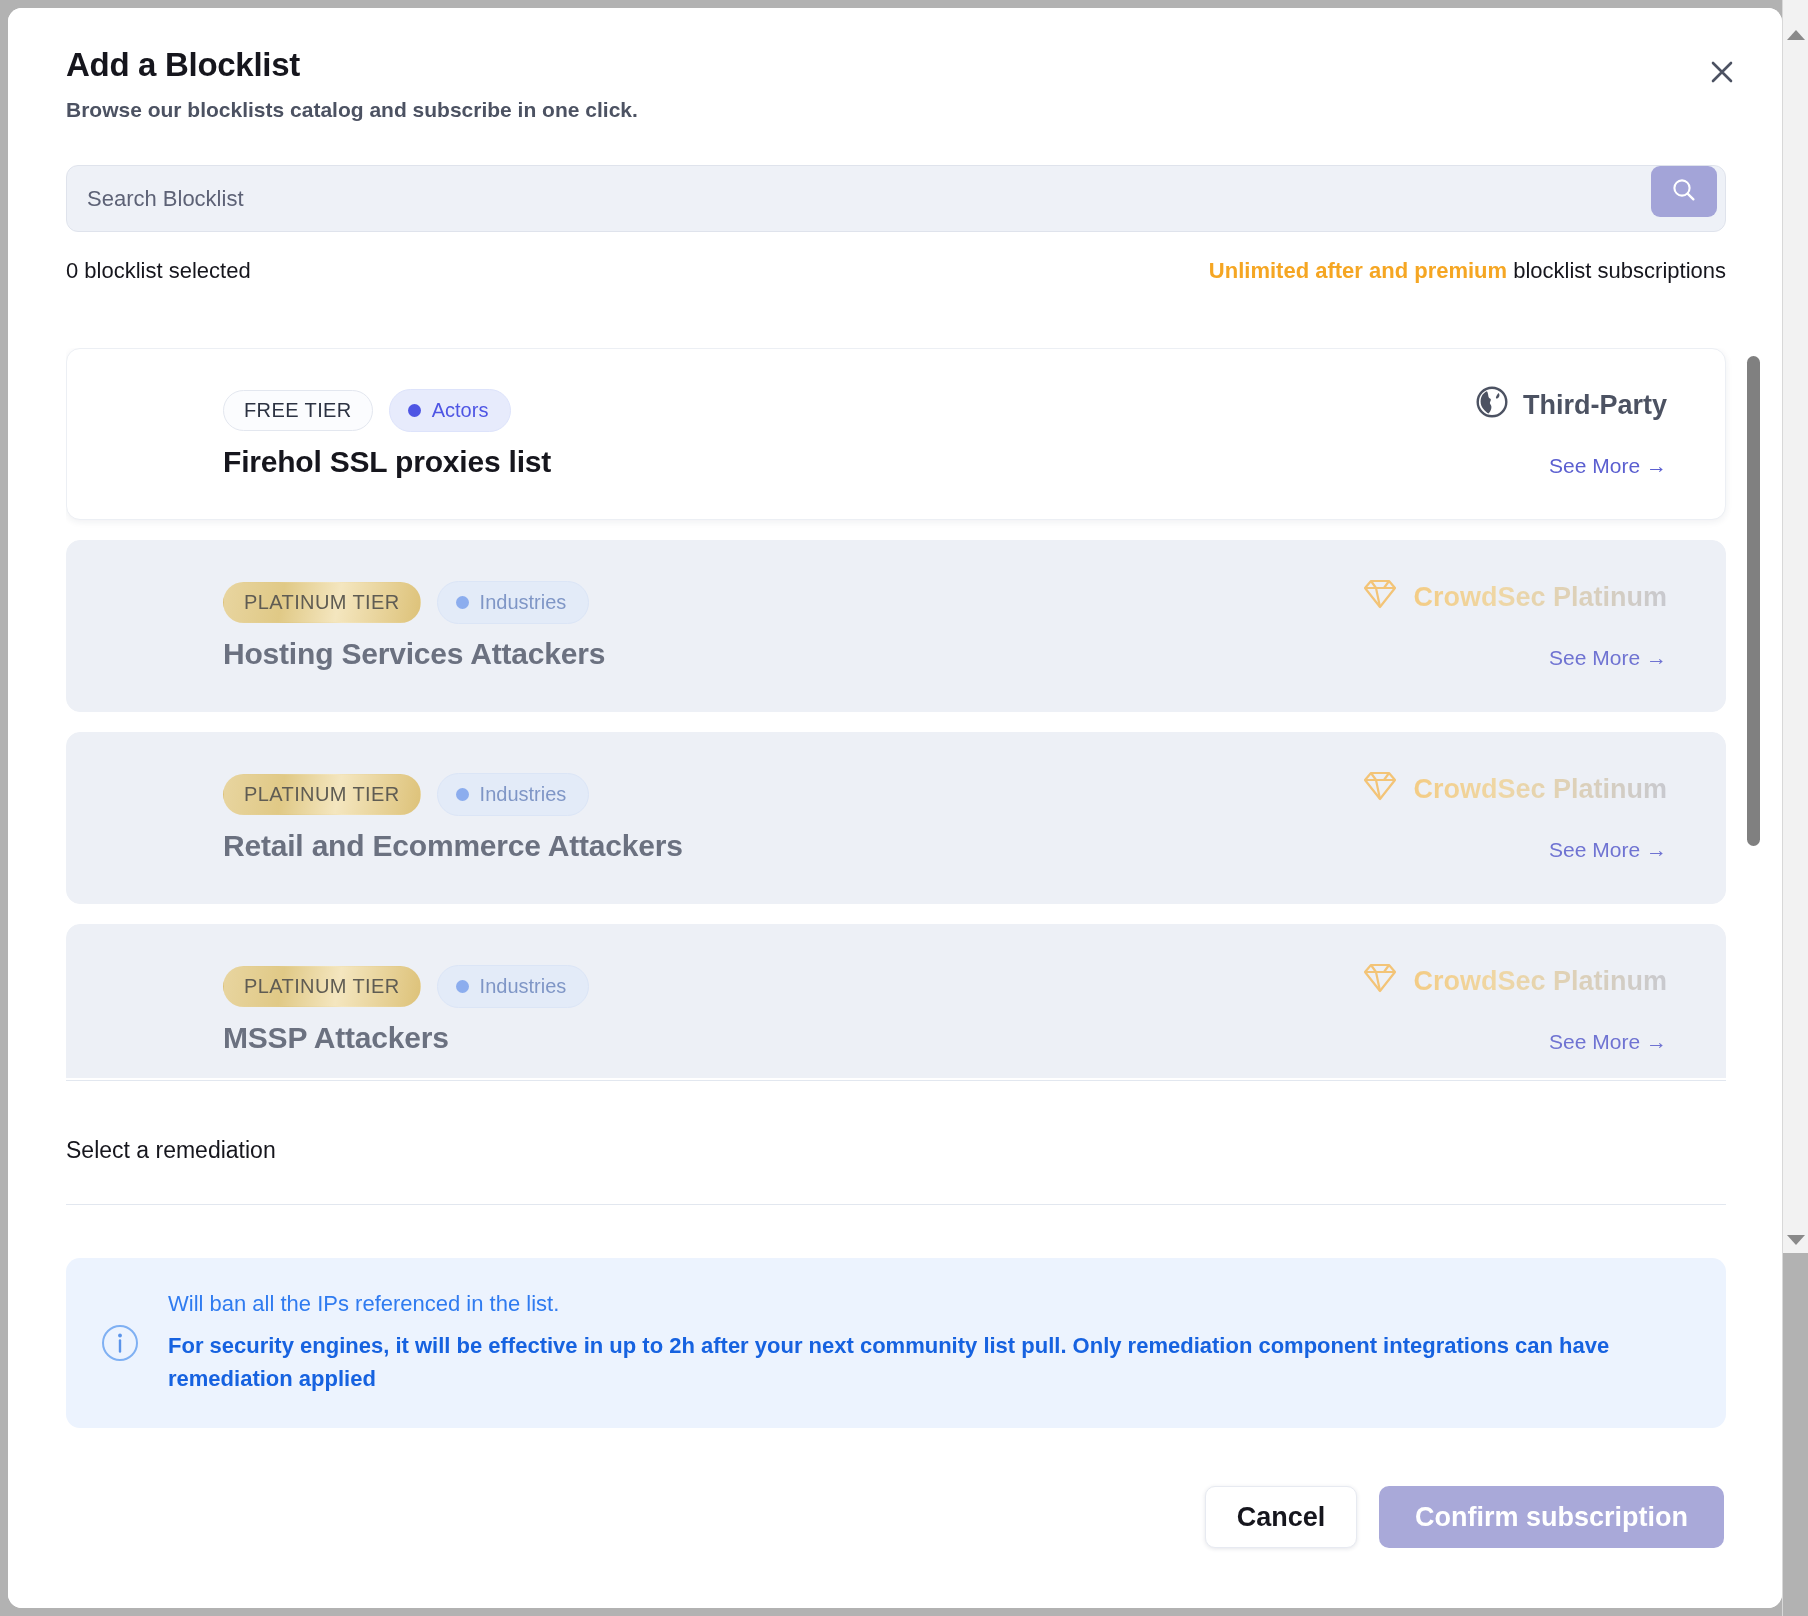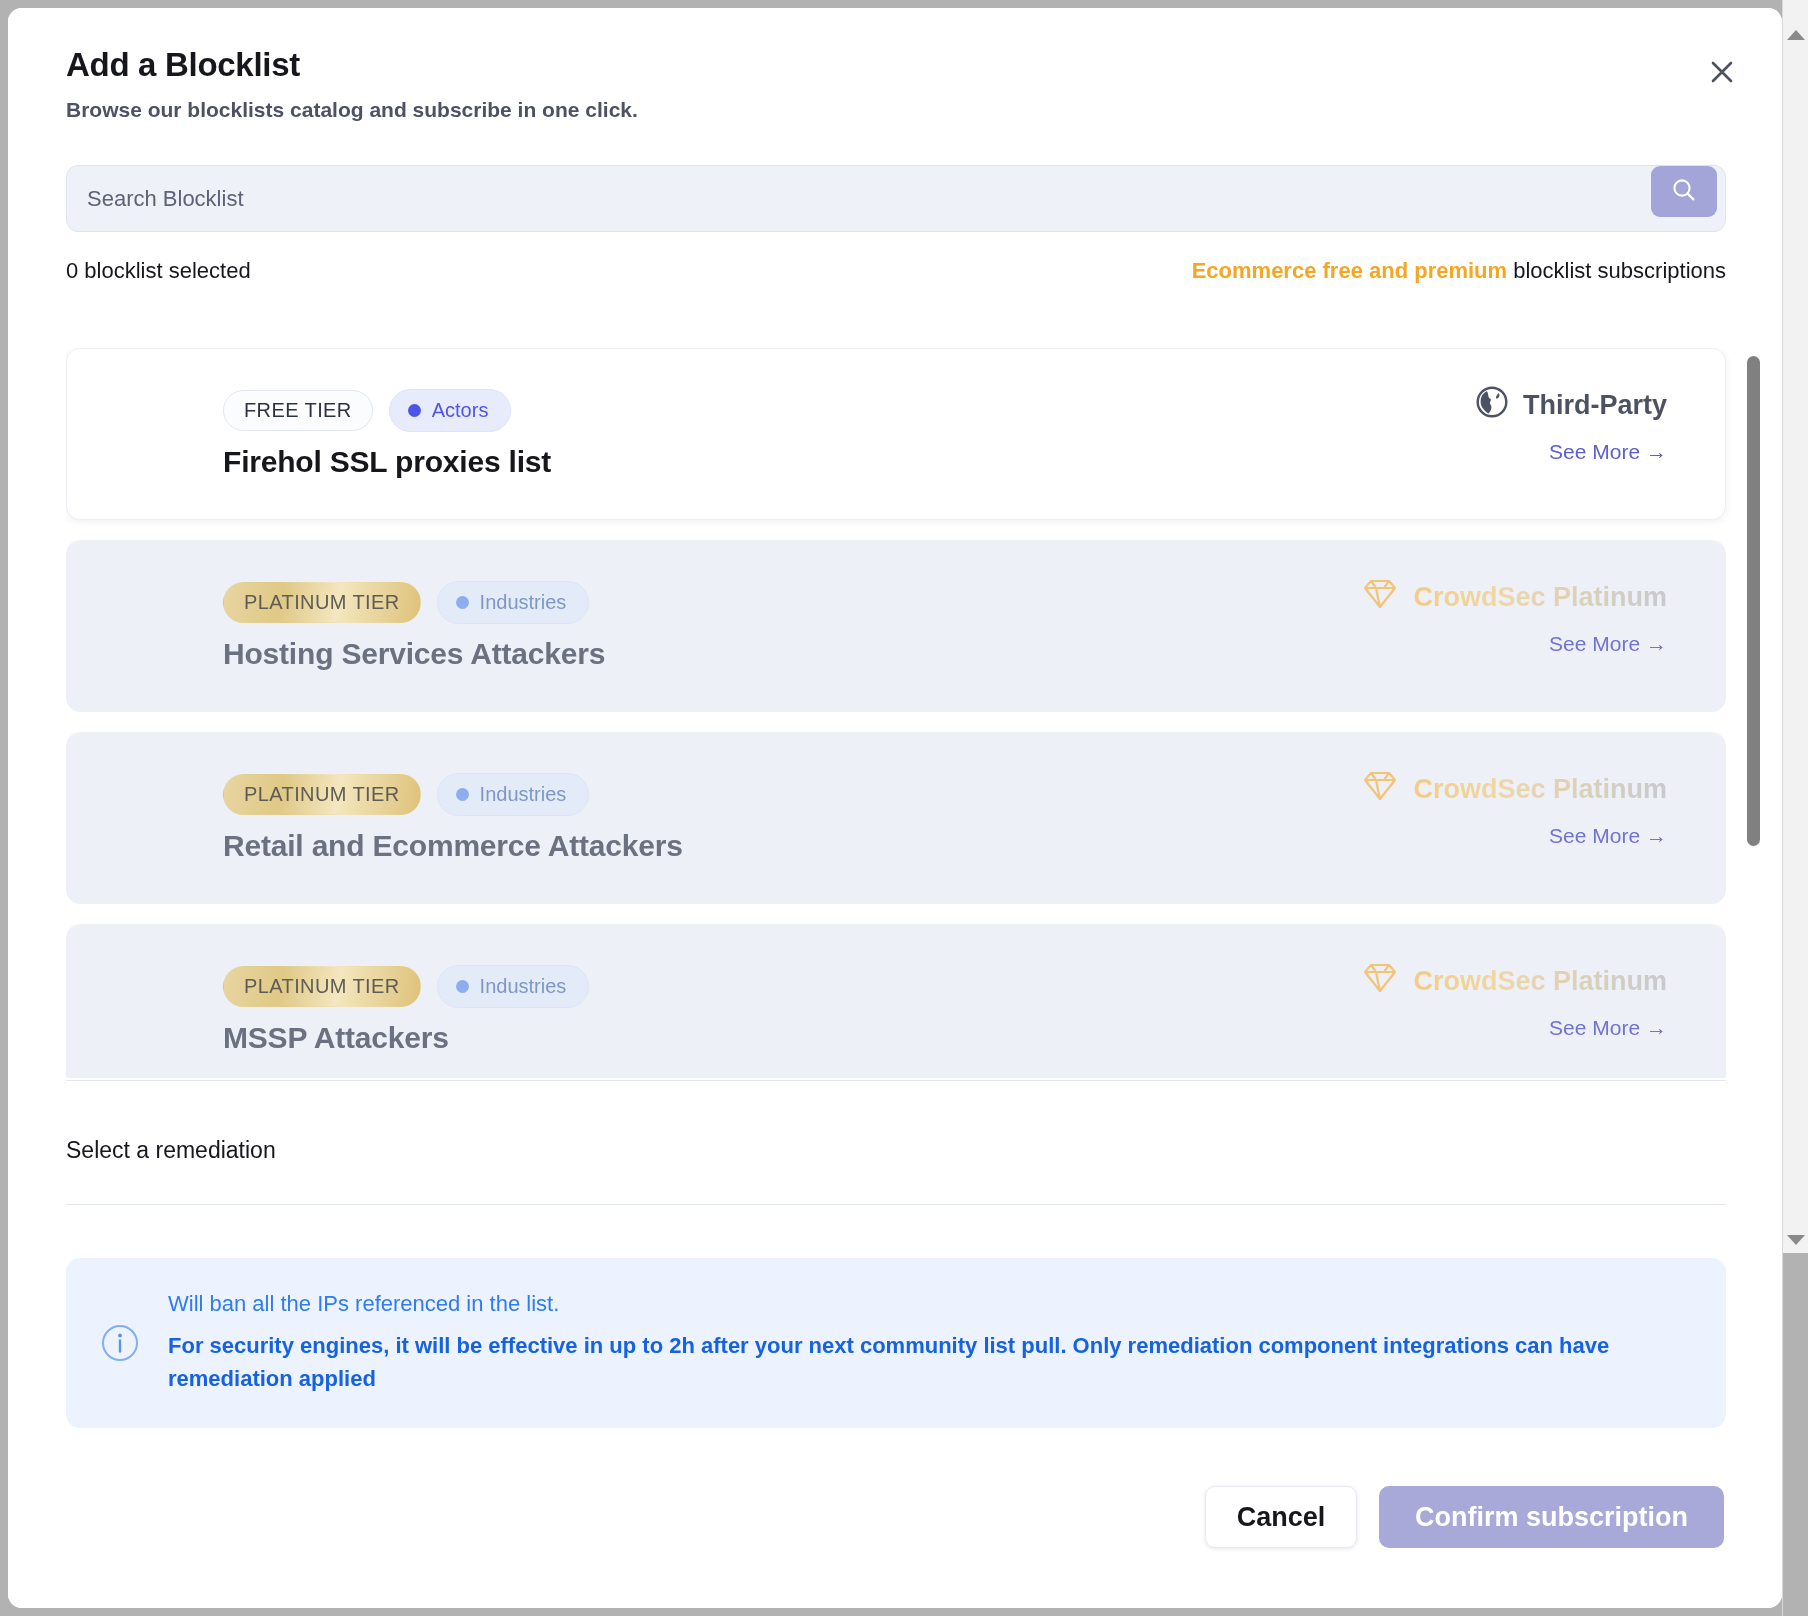--- a/index.html
+++ b/index.html
@@ -226,21 +226,21 @@
     font-size: 27px; font-weight: bold;
   }
   .provider.third { color: #4c5262; }
   .provider.plat {
     background: linear-gradient(90deg,#f6c570 0%,#efd7a5 45%,#c8c9cf 100%);
     -webkit-background-clip: text;
     background-clip: text;
     color: transparent;
   }
   .see-more {
-    margin-top: 14px;
+    margin-top: 28px;
     font-size: 21px;
     color: #6f73d2;
     cursor: pointer;
   }
   .card.free .see-more { color: #5b5fd0; }
 
   
   .list-scrollbar {
     position: absolute;
     right: 22px; top: 348px;
@@ -371,21 +371,21 @@
                 <circle cx="13" cy="13" r="7.6" stroke="#ffffff" stroke-width="2.1"></circle>
                 <path d="M18.6 18.6 L24.4 24.4" stroke="#ffffff" stroke-width="2.3" stroke-linecap="round"></path>
               </svg>
             </span>
           </button>
         </div>
 
         <div class="meta-row">
           <div class="meta-left">0 blocklist selected</div>
           <div class="meta-right">
-            <span class="hl">Ecommerce free and premium</span><span> blocklist subscriptions</span>
+            <span class="hl">Unlimited after and premium</span><span> blocklist subscriptions</span>
           </div>
         </div>
 
         <div class="list-viewport" id="list-viewport">
             <div class="card free">
               <div class="card-badges">
                 <span class="pill pill-tier-free">FREE TIER</span>
                 <span class="pill pill-cat ">
                   <span class="dot"></span>
                   <span>Actors</span>

